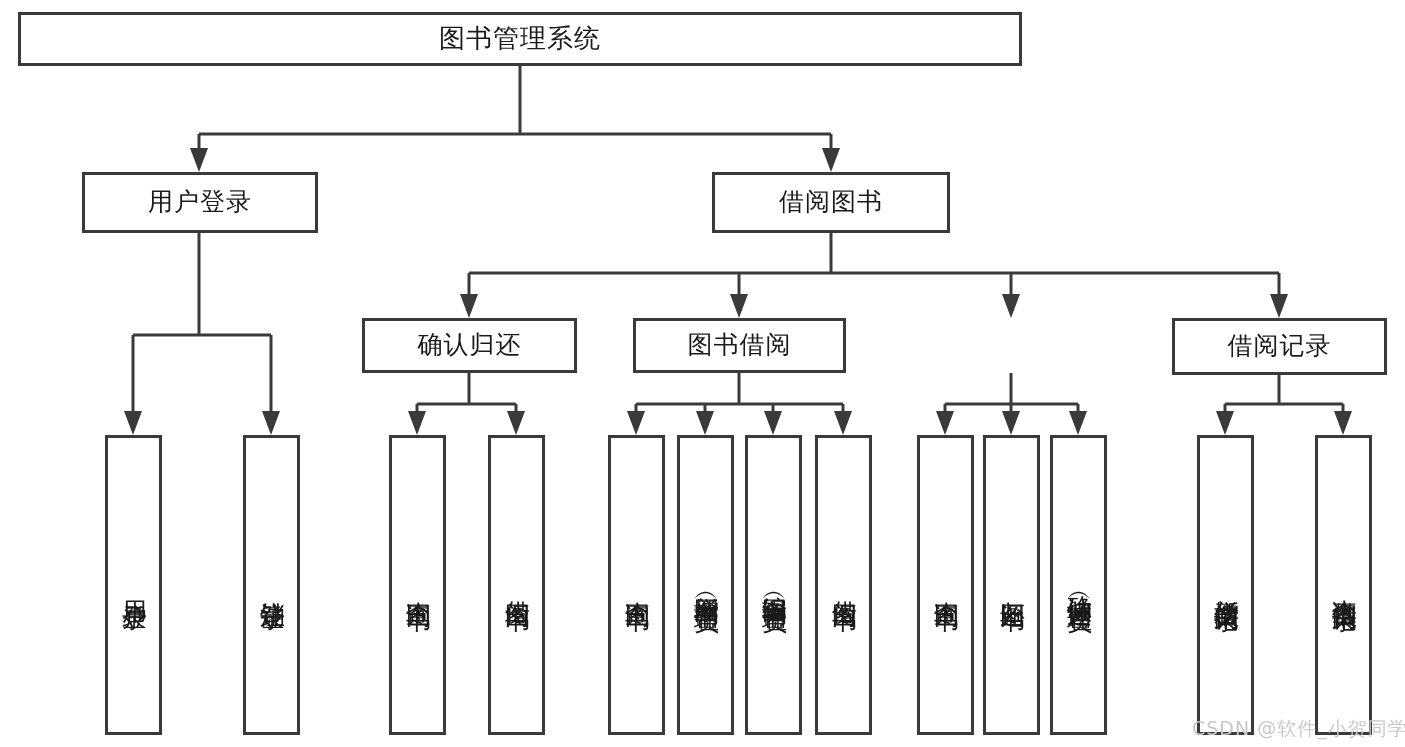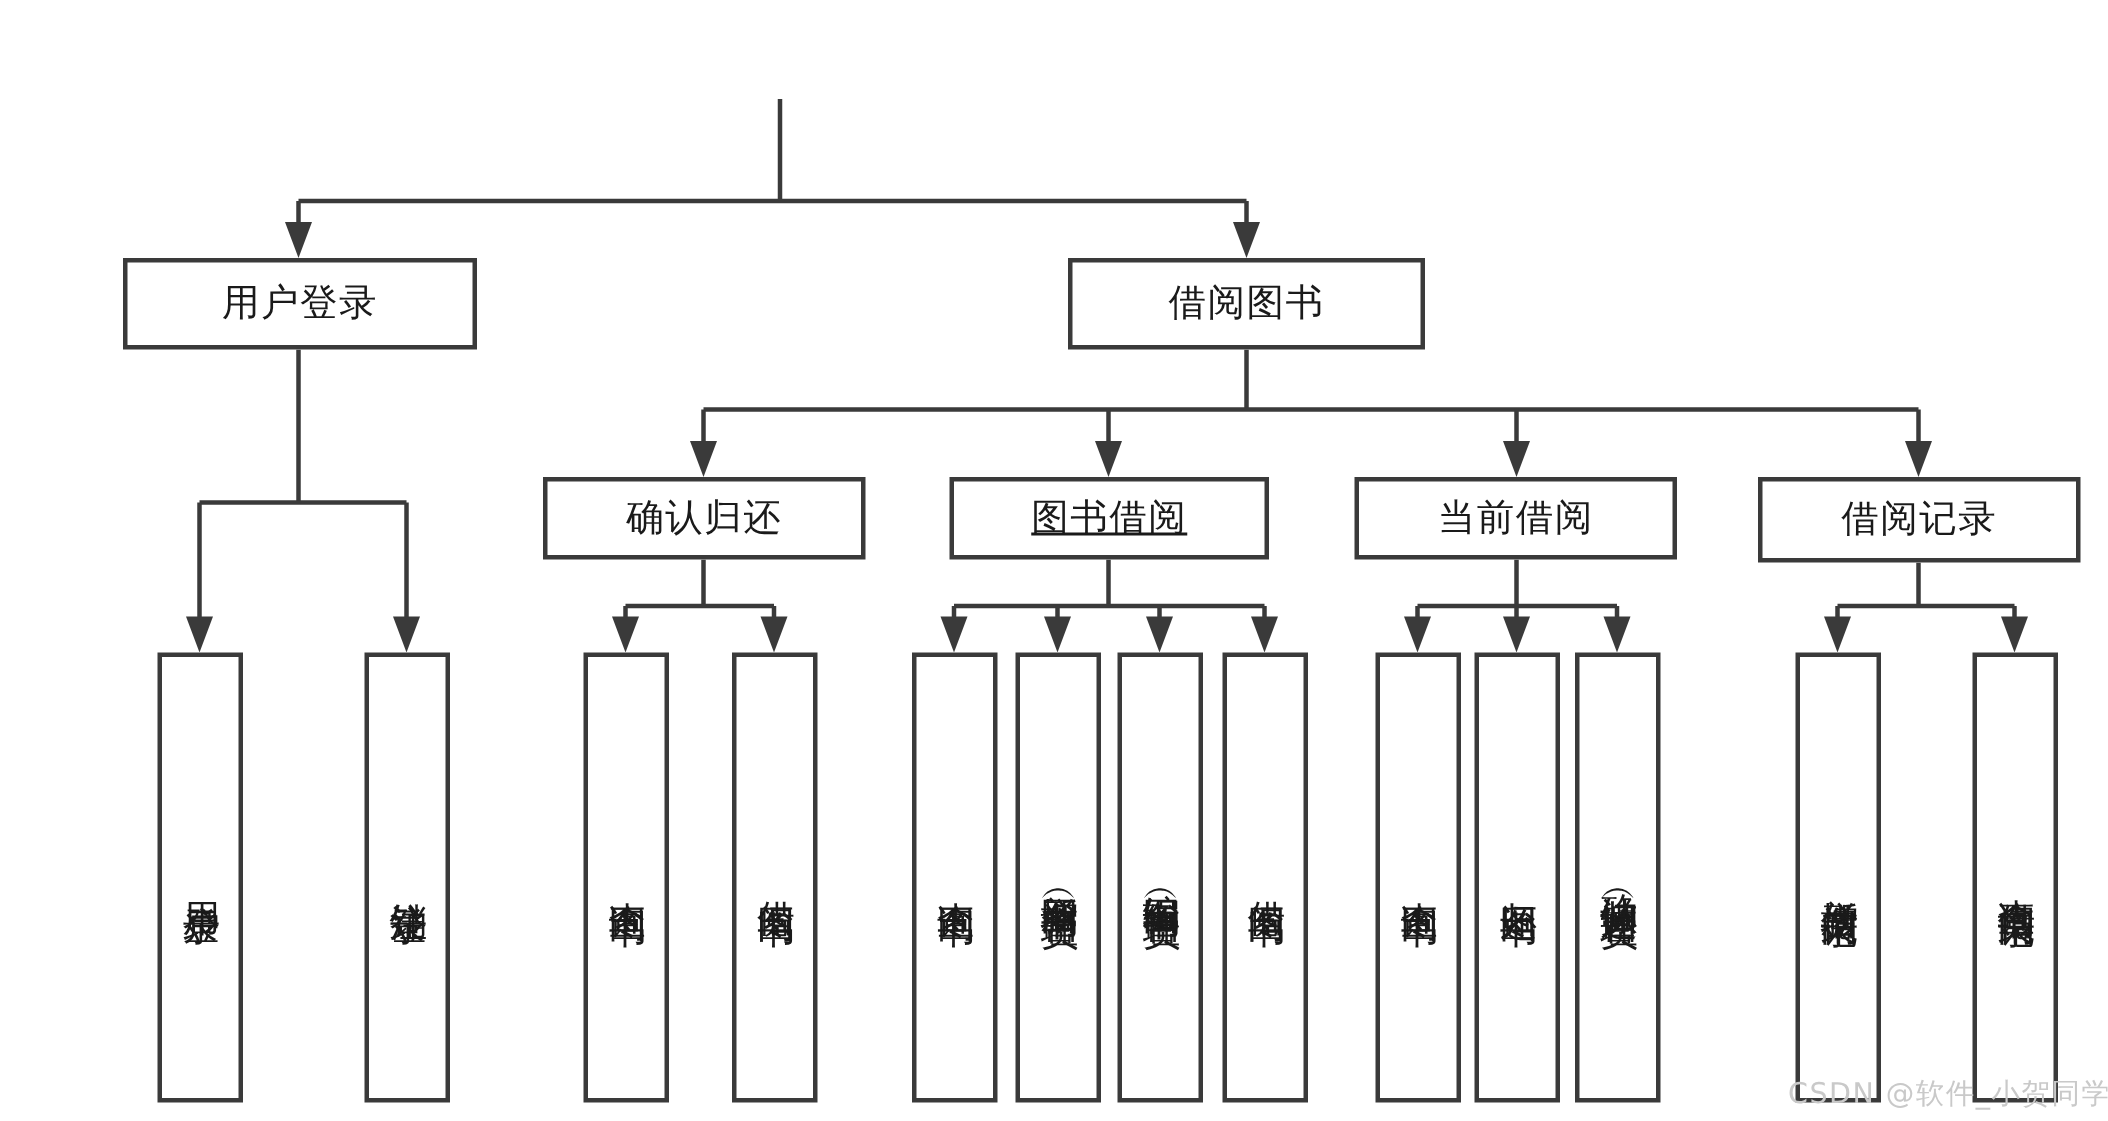--- a/index.html
+++ b/index.html
@@ -125,40 +125,40 @@
     <polygon points="1078,435 1069,411 1087,411"></polygon>
 
     <line x1="1279" y1="375" x2="1279" y2="404"></line>
     <line x1="1225" y1="404" x2="1343" y2="404"></line>
     <line x1="1225" y1="404" x2="1225" y2="421"></line>
     <polygon points="1225,435 1216,411 1234,411"></polygon>
     <line x1="1343" y1="404" x2="1343" y2="421"></line>
     <polygon points="1343,435 1334,411 1352,411"></polygon>
   </svg>
 
+  <div class="node h" id="root-node" style="left:18px;top:12px;width:1004px;height:54px;">
+    <span>图书管理系统</span>
+  </div>
 
   <div class="node h" style="left:82px;top:172px;width:236px;height:61px;">
     <span>用户登录</span>
   </div>
 
   <div class="node h" style="left:712px;top:172px;width:238px;height:61px;">
     <span>借阅图书</span>
   </div>
 
   <div class="node h" style="left:362px;top:318px;width:215px;height:55px;">
     <span>确认归还</span>
   </div>
 
-  <div class="node h" style="left:633px;top:318px;width:213px;height:55px;text-decoration:underline;">
+  <div class="node h" style="left:633px;top:318px;width:213px;height:55px;">
     <span>图书借阅</span>
   </div>
 
-  <div class="node h" style="left:903px;top:318px;width:215px;height:55px;">
-    <span>当前借阅</span>
-  </div>
 
   <div class="node h" style="left:1172px;top:318px;width:215px;height:57px;">
     <span>借阅记录</span>
   </div>
 
   <div class="node leaf" style="left:105px;top:435px;width:57px;height:300px;">
     <span>用户登录</span>
   </div>
   <div class="node leaf" style="left:243px;top:435px;width:57px;height:300px;">
     <span>注销登录</span>

